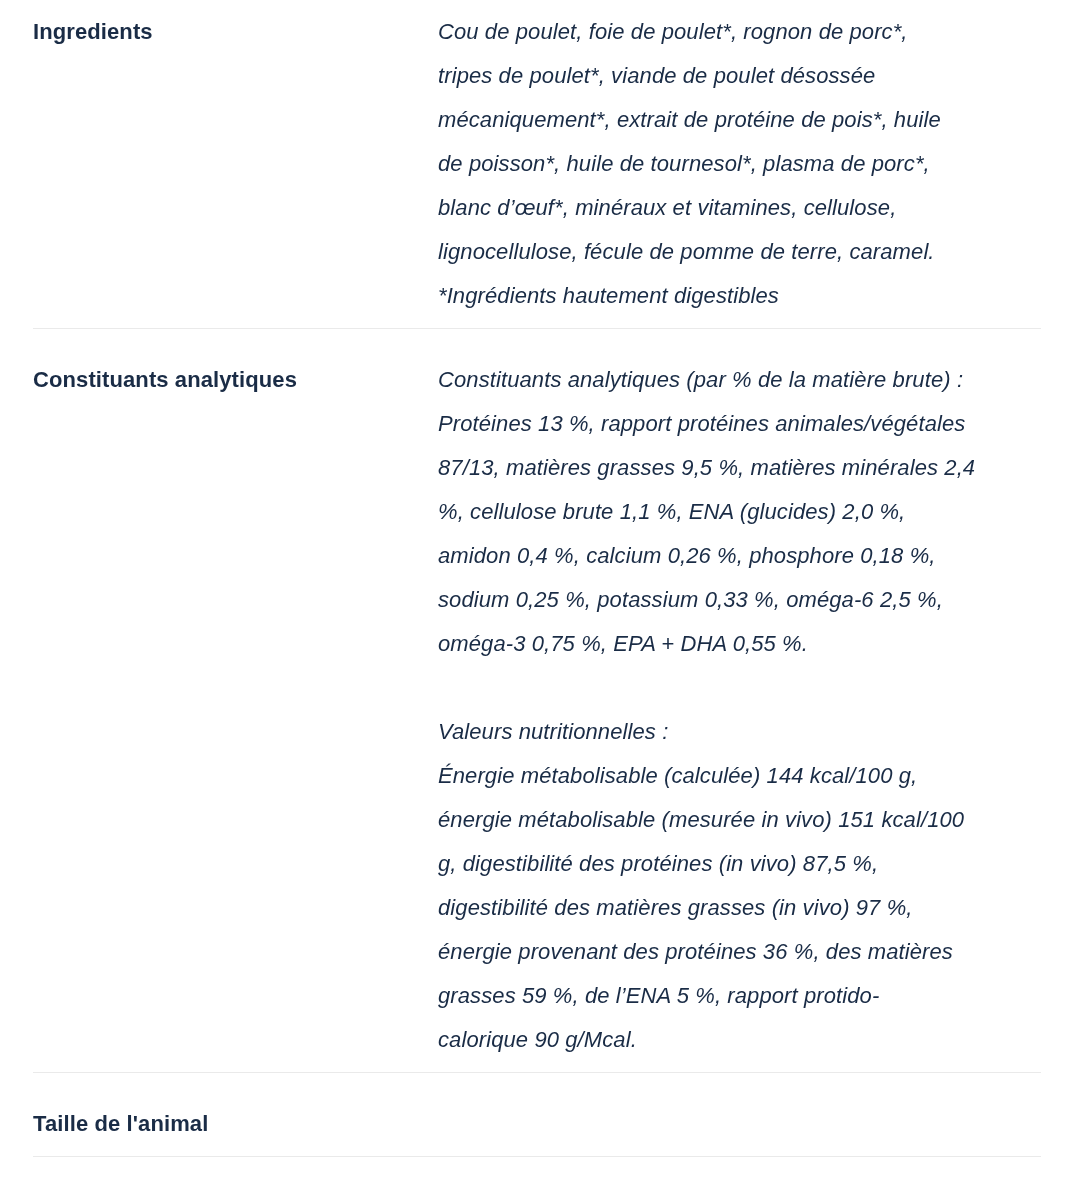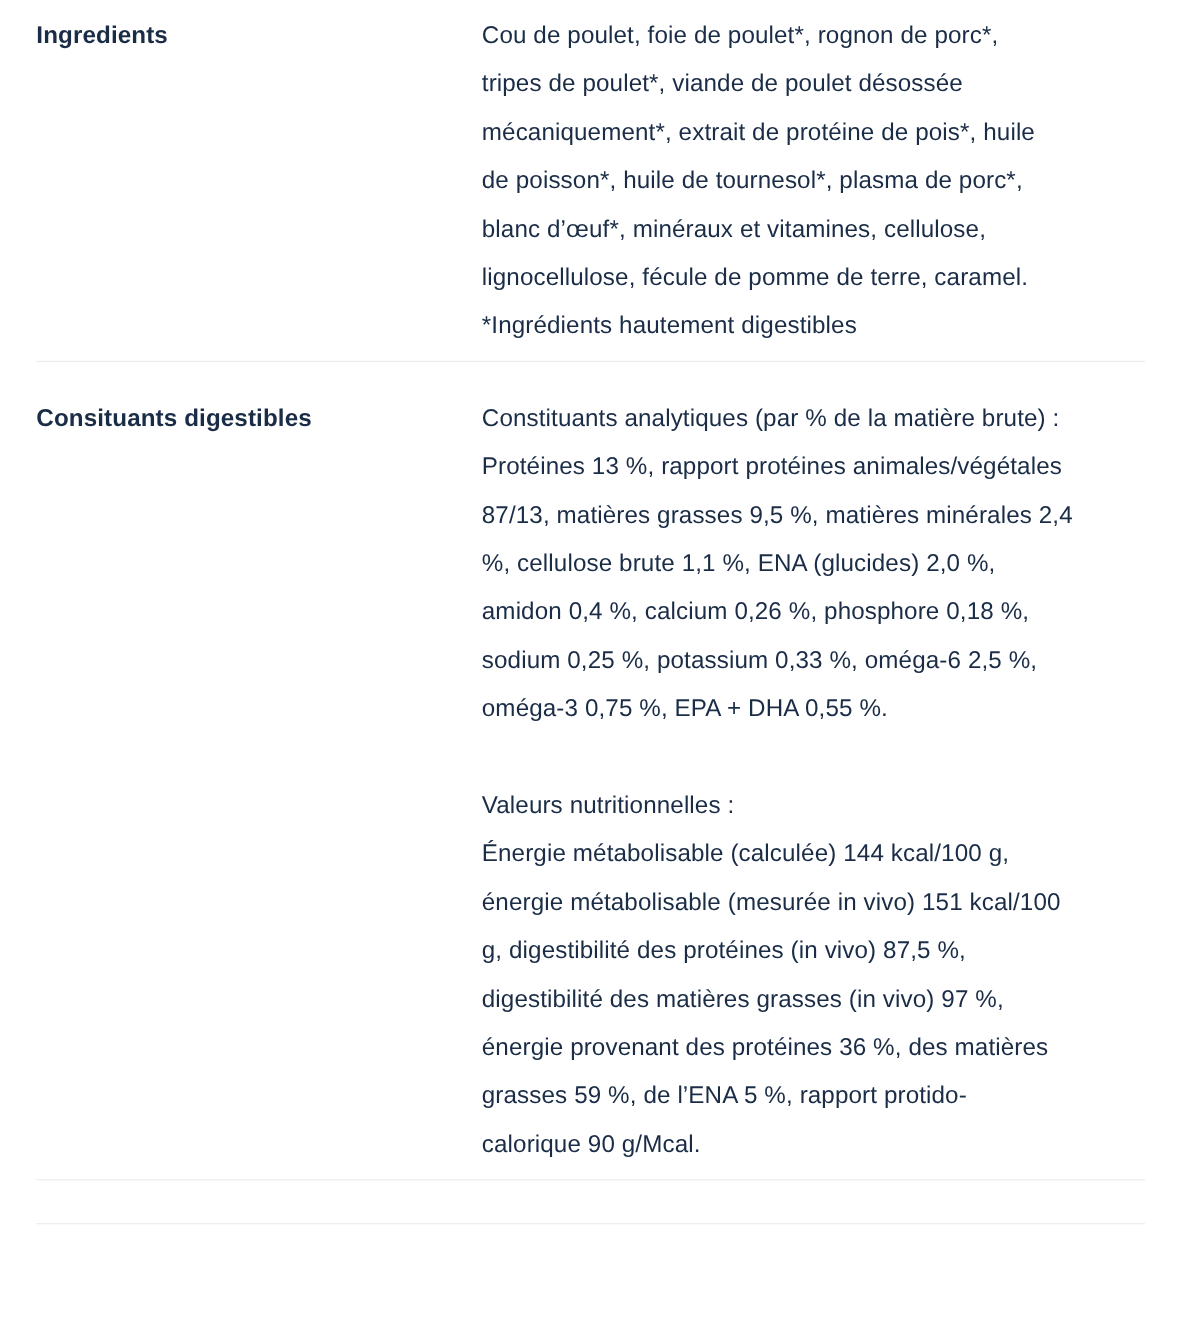--- a/index.html
+++ b/index.html
@@ -34,54 +34,56 @@
     line-height: 44px;
     letter-spacing: 0.1px;
   }
   .spec-value {
     flex: 1 1 auto;
     font-size: 22px;
     font-weight: 400;
     line-height: 44px;
     white-space: pre-line;
     letter-spacing: 0.1px;
+    font-style: italic;
   }
 </style>
 </head>
 <body>
 
 <div class="spec-table">
 
   <div class="spec-row">
     <div class="spec-label">Ingredients</div>
     <div class="spec-value">Cou de poulet, foie de poulet*, rognon de porc*,
 tripes de poulet*, viande de poulet désossée
 mécaniquement*, extrait de protéine de pois*, huile
 de poisson*, huile de tournesol*, plasma de porc*,
 blanc d’œuf*, minéraux et vitamines, cellulose,
 lignocellulose, fécule de pomme de terre, caramel.
 *Ingrédients hautement digestibles</div>
   </div>
 
   <div class="spec-row">
-    <div class="spec-label">Consituants digestibles</div>
+    <div class="spec-label">Constituants analytiques</div>
     <div class="spec-value">Constituants analytiques (par % de la matière brute) :
 Protéines 13 %, rapport protéines animales/végétales
 87/13, matières grasses 9,5 %, matières minérales 2,4
 %, cellulose brute 1,1 %, ENA (glucides) 2,0 %,
 amidon 0,4 %, calcium 0,26 %, phosphore 0,18 %,
 sodium 0,25 %, potassium 0,33 %, oméga-6 2,5 %,
 oméga-3 0,75 %, EPA + DHA 0,55 %.
 
 Valeurs nutritionnelles :
 Énergie métabolisable (calculée) 144 kcal/100 g,
 énergie métabolisable (mesurée in vivo) 151 kcal/100
 g, digestibilité des protéines (in vivo) 87,5 %,
 digestibilité des matières grasses (in vivo) 97 %,
 énergie provenant des protéines 36 %, des matières
 grasses 59 %, de l’ENA 5 %, rapport protido-
 calorique 90 g/Mcal.</div>
   </div>
 
   <div class="spec-row">
+    <div class="spec-label">Taille de l'animal</div>
   </div>
 
 </div>
 
 </body></html>

